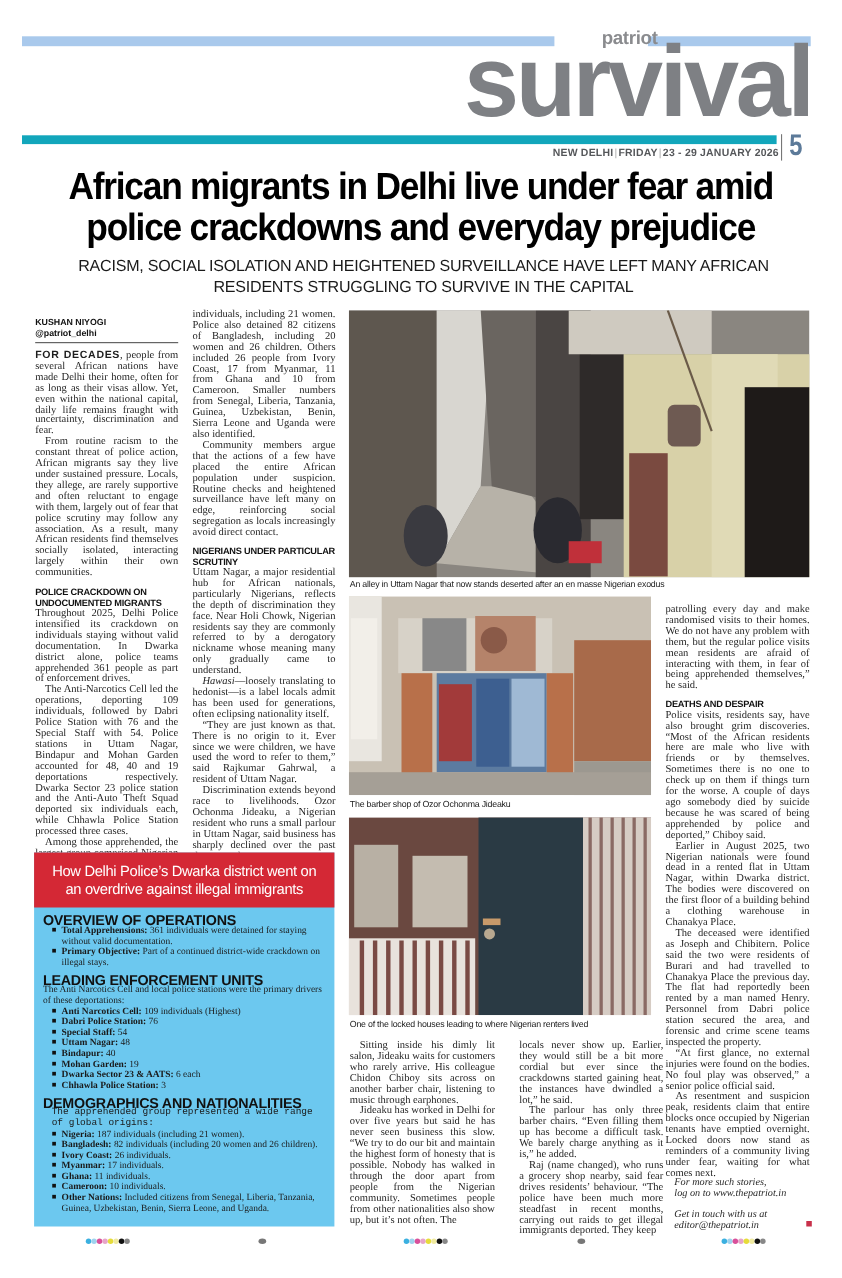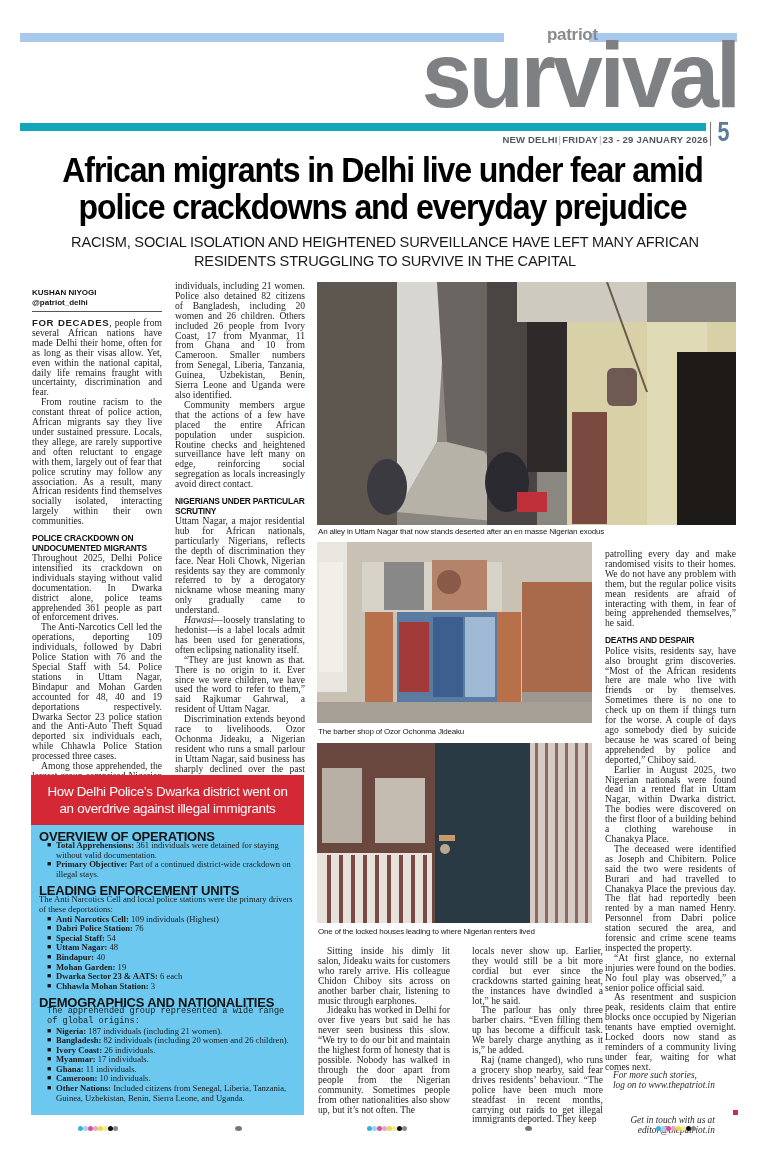--- a/index.html
+++ b/index.html
@@ -41,21 +41,21 @@
   .ib-list b { font-weight: bold; }
   .ib-intro { }
   .ib-intro.ind { padding-left: 8px; font-family: Liberation Mono, monospace; }
 
   .regmarks { position: absolute; display: flex; gap: 0; }
   .regmarks span { width: 5px; height: 5px; border-radius: 50%; display: inline-block; }
   .crop { position: absolute; width: 7px; height: 5px; border-radius: 50%; background: #777; }
   .redsq { position: absolute; left: 733px; top: 1110px; width: 5px; height: 5px; background: #c8304a; }
 
   .contact { position: absolute; left: 613px; top: 1070px; font-style: italic; font-size: 9.3px; line-height: 10px; color: #2a2a2a; }
-  .contact p + p { margin-top: 25px; text-align: right; }
+  .contact p + p { margin-top: 9px; }
 </style>
 </head>
 <body>
 
 <div class="bar-top"></div>
 <div class="bar-top2"></div>
 <div class="patriot">patriot</div>
 <div class="survival">survival</div>
 <div class="bar-teal"></div>
 <div class="dateline">
@@ -217,21 +217,21 @@
     <div class="ib-hd">LEADING ENFORCEMENT UNITS</div>
     <div class="ib-intro">The Anti Narcotics Cell and local police stations were the primary drivers of these deportations:</div>
     <ul class="ib-list">
       <li><b>Anti Narcotics Cell:</b> <span>109 individuals (Highest)</span></li>
       <li><b>Dabri Police Station:</b> <span>76</span></li>
       <li><b>Special Staff:</b> <span>54</span></li>
       <li><b>Uttam Nagar:</b> <span>48</span></li>
       <li><b>Bindapur:</b> <span>40</span></li>
       <li><b>Mohan Garden:</b> <span>19</span></li>
       <li><b>Dwarka Sector 23 &amp; AATS:</b> <span>6 each</span></li>
-      <li><b>Chhawla Mohan Station:</b> <span>3</span></li>
+      <li><b>Chhawla Police Station:</b> <span>3</span></li>
     </ul>
 
     <div class="ib-hd">DEMOGRAPHICS AND NATIONALITIES</div>
     <div class="ib-intro ind">The apprehended group represented a wide range of global origins:</div>
     <ul class="ib-list">
       <li><b>Nigeria:</b> <span>187 individuals (including 21 women).</span></li>
       <li><b>Bangladesh:</b> <span>82 individuals (including 20 women and 26 children).</span></li>
       <li><b>Ivory Coast:</b> <span>26 individuals.</span></li>
       <li><b>Myanmar:</b> <span>17 individuals.</span></li>
       <li><b>Ghana:</b> <span>11 individuals.</span></li>

